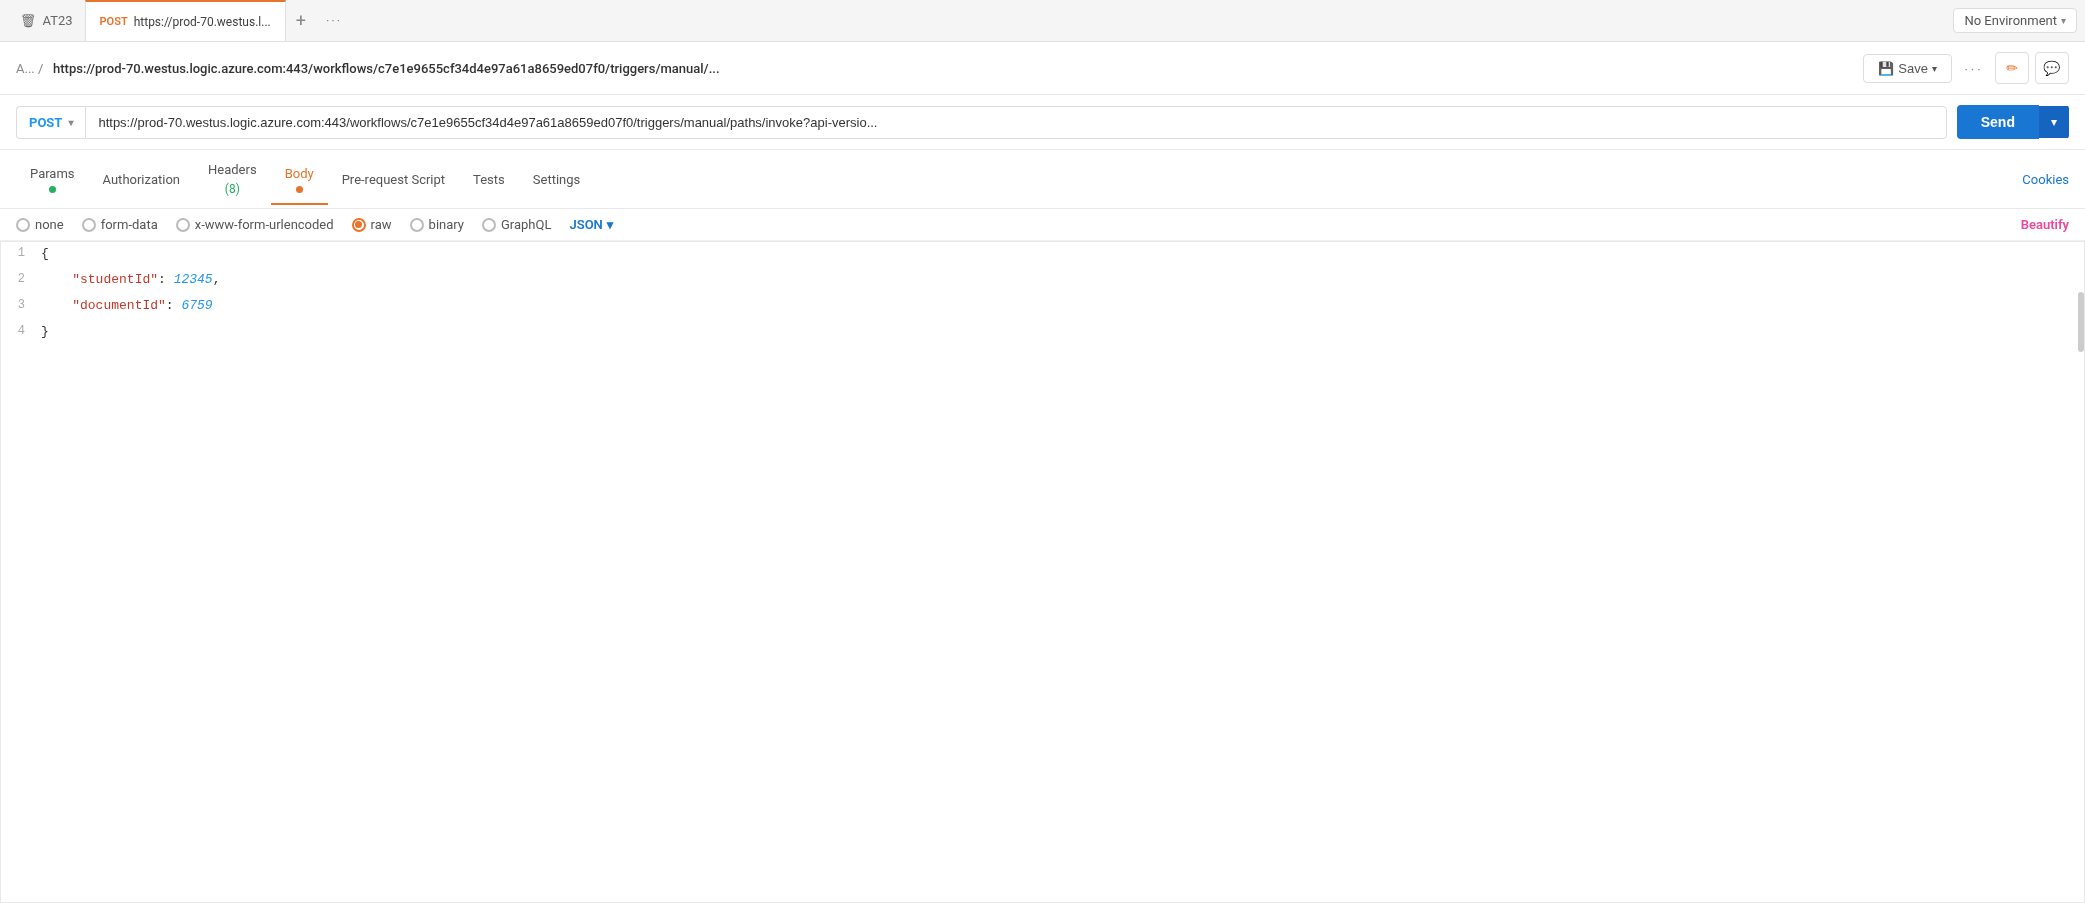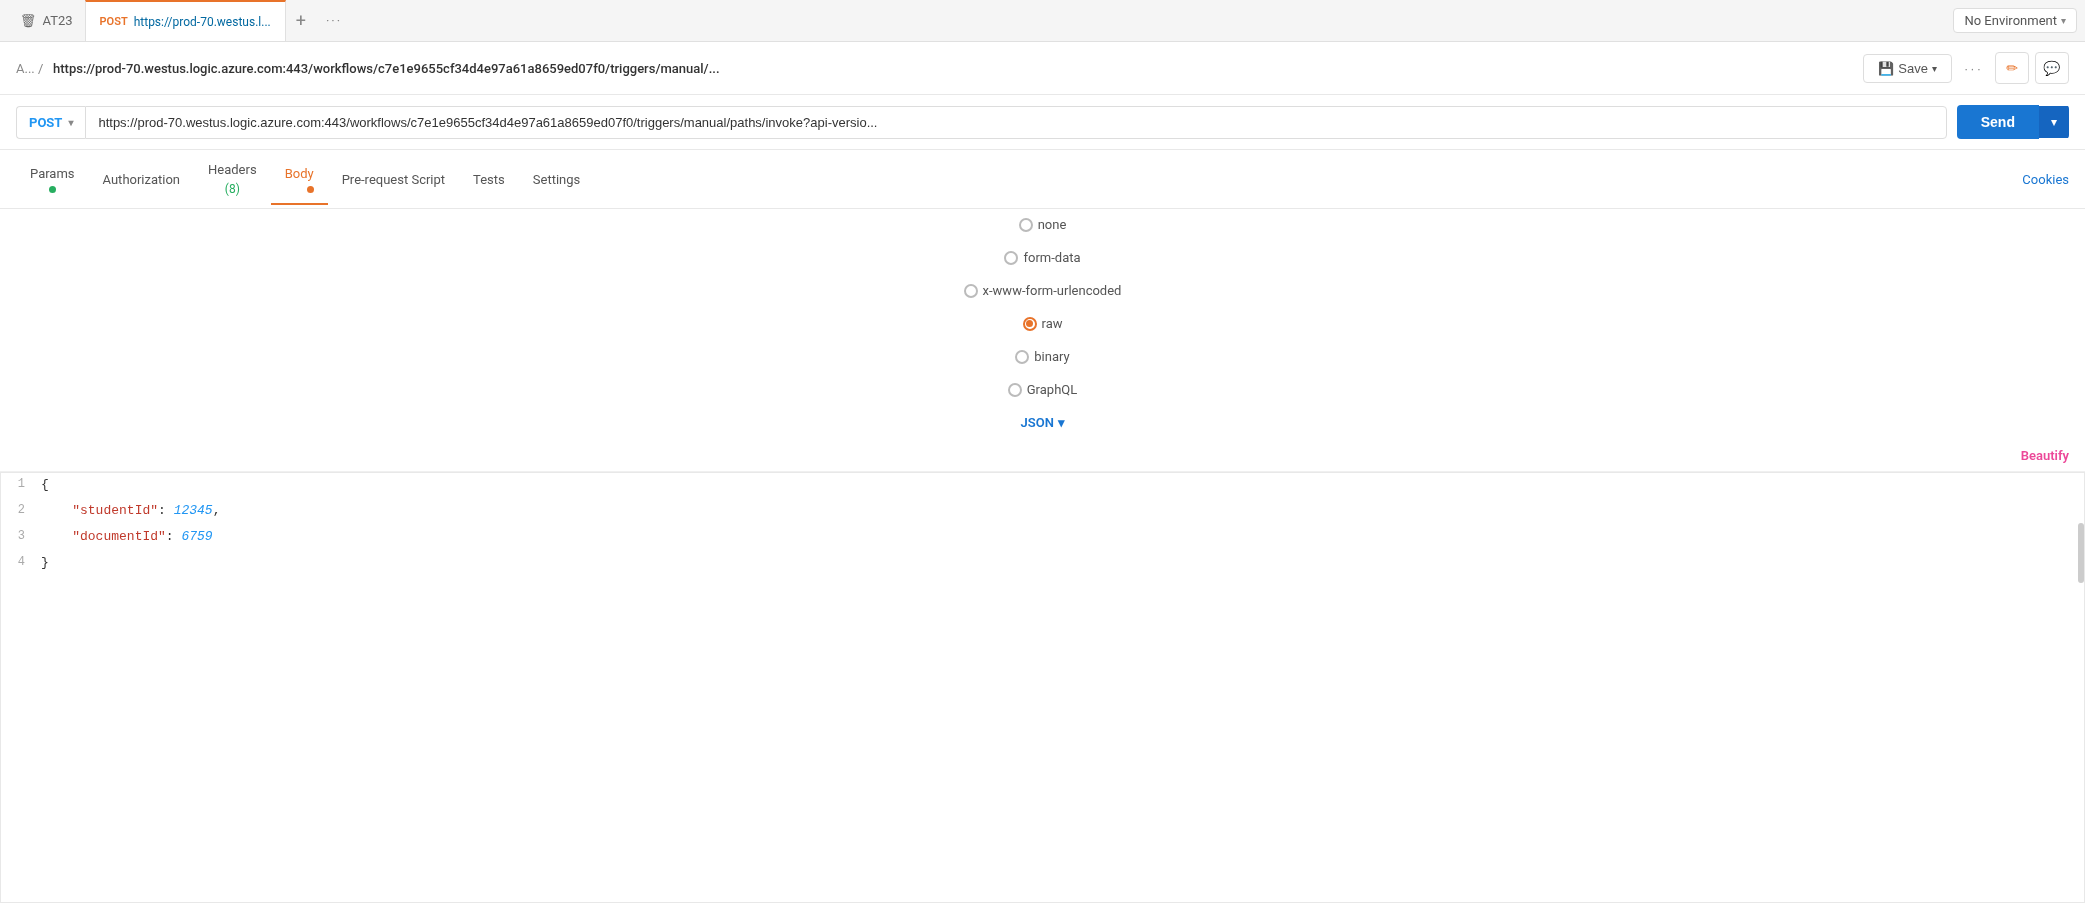--- a/index.html
+++ b/index.html
@@ -30,21 +30,21 @@
       padding: 0 14px;
       height: 100%;
       background: #fff;
       border-left: 1px solid #e0e0e0;
       border-right: 1px solid #e0e0e0;
       border-top: 2px solid #e8732a;
       font-size: 12px;
       position: relative;
     }
     .tab-method { color: #e8732a; font-weight: 600; font-size: 11px; }
-    .tab-url { color: #0369a1; font-size: 12px; max-width: 180px; overflow: hidden; text-overflow: ellipsis; white-space: nowrap; }
+    .tab-url { color: #404040; font-size: 12px; max-width: 180px; overflow: hidden; text-overflow: ellipsis; white-space: nowrap; }
     .tab-add { padding: 0 10px; font-size: 18px; color: #888; cursor: pointer; }
     .tab-more { padding: 0 10px; color: #888; cursor: pointer; letter-spacing: 2px; }
     .tab-env-area {
       margin-left: auto;
       display: flex;
       align-items: center;
       gap: 4px;
       color: #555;
       font-size: 13px;
       border: 1px solid #ddd;
@@ -190,21 +190,20 @@
       color: #555;
       font-size: 13px;
       position: relative;
       display: flex;
       align-items: center;
       gap: 5px;
       flex-direction: column;
     }
     .tab-nav-item.active {
       color: #e8732a;
-      align-items: flex-end;
     }
     .tab-nav-item.active::after {
       content: '';
       position: absolute;
       bottom: 0;
       left: 0; right: 0;
       height: 2px;
       background: #e8732a;
     }
     .tab-badge {
@@ -231,21 +230,20 @@
     }
 
     
     .body-type-bar {
       display: flex;
       align-items: center;
       padding: 8px 16px;
       gap: 18px;
       border-bottom: 1px solid #f0f0f0;
       background: #fff;
-      flex-direction: column;
     }
     .radio-option {
       display: flex;
       align-items: center;
       gap: 5px;
       cursor: pointer;
       color: #555;
       font-size: 13px;
     }
     .radio-circle {

